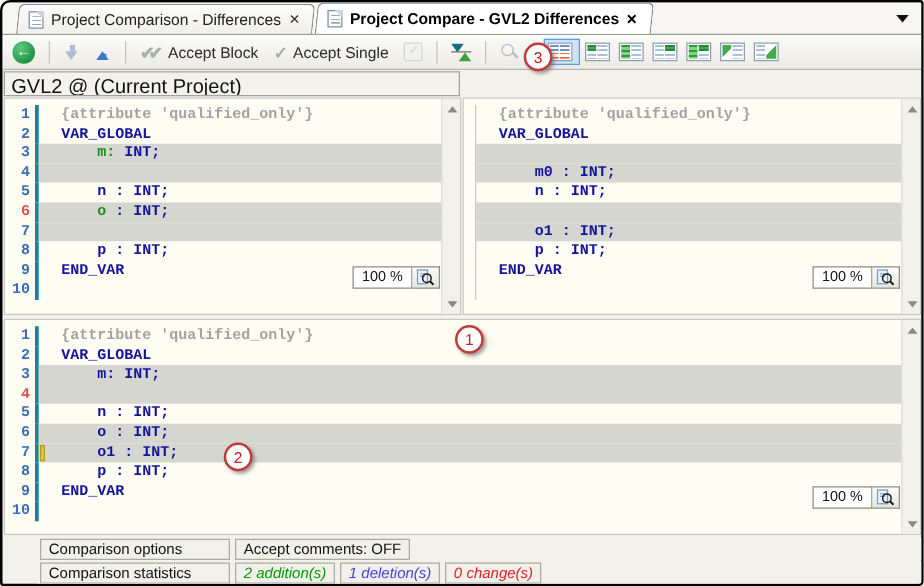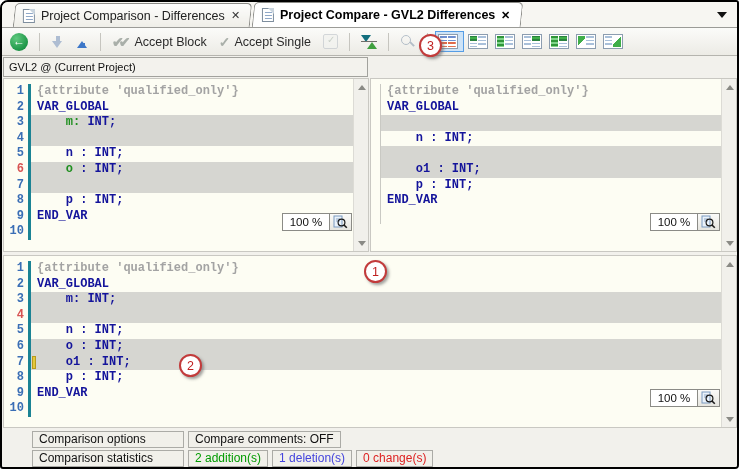--- a/index.html
+++ b/index.html
@@ -49,34 +49,34 @@
   .vicon i{flex:1;background:repeating-linear-gradient(to bottom,#A9C0DA 0 1.5px,#fff 1.5px 3.5px);}
   .vicon.v1 i{background:
     repeating-linear-gradient(to bottom,#6E8FD0 0 1.5px,#fff 1.5px 3.5px) top/100% 55% no-repeat,
     repeating-linear-gradient(to bottom,#E06A4A 0 1.5px,#fff 1.5px 3.5px) bottom/100% 45% no-repeat;}
   .vicon.v2 i:first-child,.vicon.v4 i:last-child{background:linear-gradient(#3FAE49 0 5px,#fff 5px) ,repeating-linear-gradient(to bottom,#A9C0DA 0 1.5px,#fff 1.5px 3.5px);background-blend-mode:multiply;}
   .vicon.v3 i:first-child,.vicon.v5 i:first-child{background:repeating-linear-gradient(to bottom,#2F9639 0 2px,#7FD489 2px 4px);}
   .vicon.v5 i:last-child{background:linear-gradient(#3FAE49 0 5px,#fff 5px),repeating-linear-gradient(to bottom,#A9C0DA 0 1.5px,#fff 1.5px 3.5px);background-blend-mode:multiply;}
   .vicon.v6 i:first-child{background:linear-gradient(135deg,#3FAE49 55%,#fff 55%);}
   .vicon.v7 i:last-child{background:linear-gradient(315deg,#3FAE49 55%,#fff 55%);}
   
-  .hdr{position:absolute;top:55px;height:20px;background:#F3F2ED;border:1px solid #A2A29D;font-size:11px;color:#111;padding:3px 5px;white-space:nowrap;overflow:hidden;}
+  .hdr{position:absolute;top:55px;height:20px;background:#F3F2ED;border:1px solid #A2A29D;font-size:16px;color:#111;padding:3px 5px;white-space:nowrap;overflow:hidden;}
   #hdr-left{left:1px;width:365px;}
   #hdr-right{left:368px;width:367px;}
   
   .pane{position:absolute;background:#FDFDF3;border:1px solid #C9C8C2;overflow:hidden;}
   #pane-left{left:1px;top:76px;width:366px;height:174px;}
   #pane-right{left:368px;top:76px;width:367px;height:174px;}
   #pane-merged{left:1px;top:253px;width:734px;height:173px;}
   .code-lines{position:absolute;left:0;top:5px;right:15px;}
   .code-row{display:flex;height:15.6px;line-height:15.6px;font-family:"Liberation Mono",monospace;font-size:12px;white-space:pre;}
   .gut{flex:0 0 27px;text-align:right;padding-right:4px;border-right:3px solid #1B8394;font-weight:bold;color:#3A6EB5;}
   .gut.red{color:#D75353;}
   .gutr{flex:0 0 10px;border-right:1px solid #C9C9C3;}
-  .code-text{flex:1;padding-left:6px;font-weight:bold;color:#14149B;position:relative;}
+  .code-text{flex:1;padding-left:18px;font-weight:bold;color:#14149B;position:relative;}
   .code-row.hl .code-text{background:#D6D6D1;}
   .seg-comment{color:#A3A3A3;}
   .seg-kw{color:#14149B;}
   .seg-code{color:#14149B;}
   .seg-green{color:#1F8F1F;}
   .chg-marker{position:absolute;left:1px;top:1px;bottom:1px;width:4px;background:#E3C83C;border:1px solid #B89A1E;}
   
   .vsb{position:absolute;top:0;right:0;bottom:0;width:15px;background:#F1F0EB;border-left:1px solid #DCDBD5;}
   .sb-btn{position:absolute;left:0;width:15px;height:15px;background:#F1F0EB;display:flex;align-items:center;justify-content:center;}
   .sb-btn.up{top:0;}
@@ -93,21 +93,21 @@
   #callout-1{left:362px;top:258px;}
   #callout-2{left:177px;top:352px;}
   #callout-3{left:417px;top:32px;}
   
   .srow{position:absolute;left:0;width:735px;height:18px;display:flex;gap:4px;padding-left:2px;background:#F2F1EC;align-items:center;margin-left:28px;}
   #srow-options{top:428px;}
   #srow-stats{top:447px;}
   .scell{background:#F1F0EA;border:1px solid #ABABA6;height:17px;line-height:15px;padding:0 6px;font-size:12px;color:#111;white-space:nowrap;}
   .scell.label{width:152px;flex:0 0 auto;}
   .scell.disabled{color:#9C9C97;border-color:#C6C6C1;}
-  .scell.stat{font-weight:normal;}
+  .scell.stat{font-weight:normal;font-style:italic;}
 </style>
 </head>
 <body>
 
 <div id="win">
 
   <div class="tabbar">
     <div class="tab">
       <span class="doc-ico"></span>
       <span>Project Comparison - Differences</span>
@@ -223,20 +223,21 @@
           </svg>
       </span>
     </div>
   </div>
 
   <div class="pane" id="pane-right">
     <div class="code-lines">
         <div class="code-row"><span class="gutr"></span><span class="code-text"><span class="seg-comment">{attribute 'qualified_only'}</span></span></div>
         <div class="code-row"><span class="gutr"></span><span class="code-text"><span class="seg-kw">VAR_GLOBAL</span></span></div>
         <div class="code-row hl"><span class="gutr"></span><span class="code-text"></span></div>
+        <div class="code-row hl"><span class="gutr"></span><span class="code-text"><span class="seg-code">    m0 : INT;</span></span></div>
         <div class="code-row"><span class="gutr"></span><span class="code-text"><span class="seg-code">    n : INT;</span></span></div>
         <div class="code-row hl"><span class="gutr"></span><span class="code-text"></span></div>
         <div class="code-row hl"><span class="gutr"></span><span class="code-text"><span class="seg-code">    o1 : INT;</span></span></div>
         <div class="code-row"><span class="gutr"></span><span class="code-text"><span class="seg-code">    p : INT;</span></span></div>
         <div class="code-row"><span class="gutr"></span><span class="code-text"><span class="seg-kw">END_VAR</span></span></div>
         <div class="code-row"><span class="gutr"></span><span class="code-text"></span></div>
       </div>
     <div class="vsb">
       <div class="sb-btn up">
           <span class="sb-tri"></span>
@@ -293,21 +294,21 @@
       </span>
     </div>
   </div>
 
   <div class="callout" id="callout-1">1</div>
   <div class="callout" id="callout-2">2</div>
   <div class="callout" id="callout-3">3</div>
 
   <div class="srow" id="srow-options">
     <span class="scell label">Comparison options</span>
-    <span class="scell">Compare comments: OFF</span>
+    <span class="scell">Accept comments: OFF</span>
   </div>
   <div class="srow" id="srow-stats">
     <span class="scell label">Comparison statistics</span>
     <span class="scell stat" style="color:#009B00">2 addition(s)</span>
     <span class="scell stat" style="color:#4444DD">1 deletion(s)</span>
     <span class="scell stat" style="color:#DD2222">0 change(s)</span>
   </div>
 
 </div>
 

